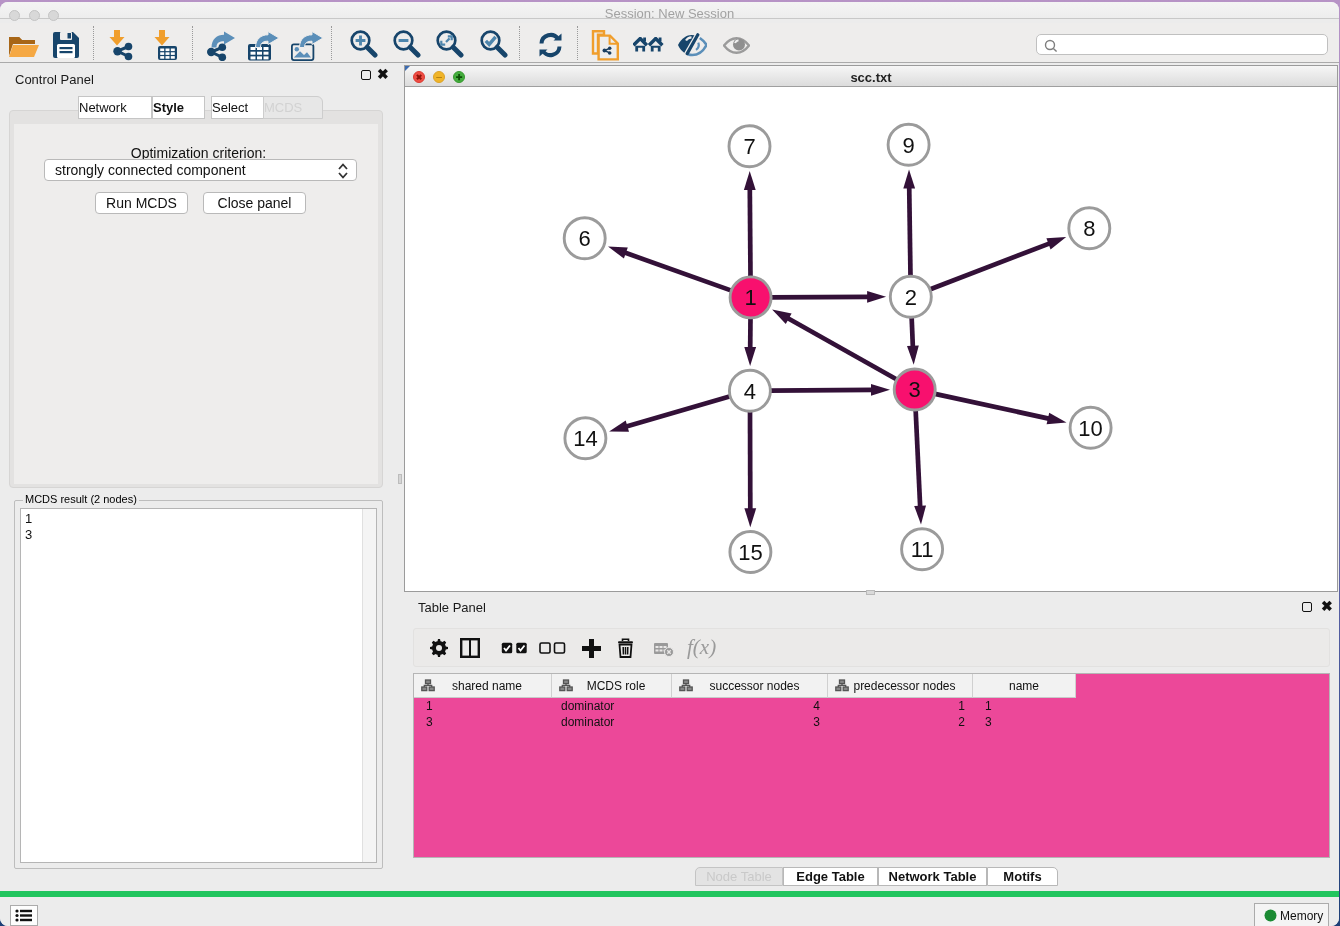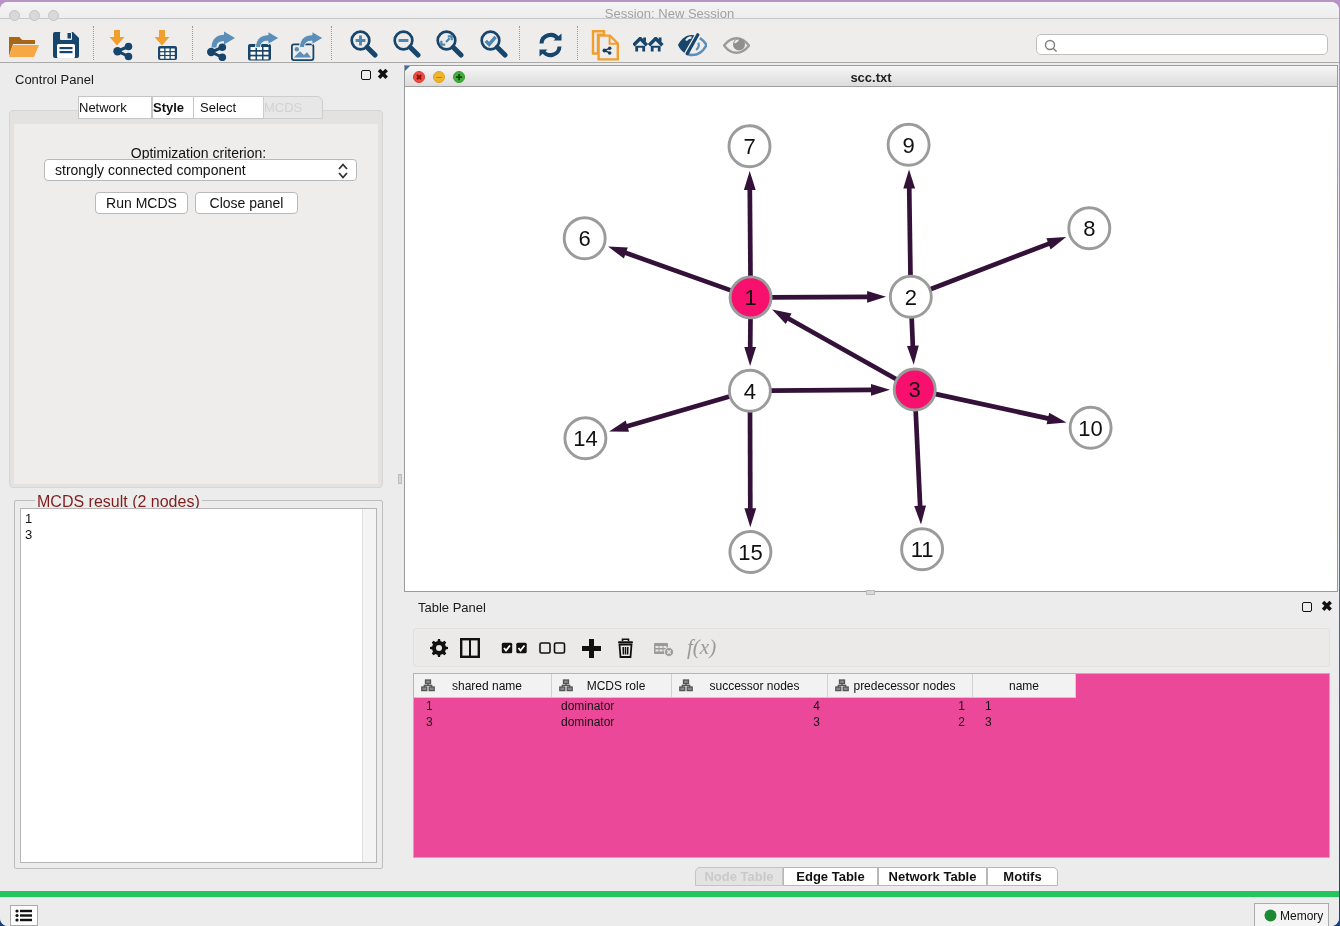--- a/index.html
+++ b/index.html
@@ -42,21 +42,21 @@
 #optlabel { position:absolute; left:0; top:74px; width:397px; text-align:center; font-size:14px; color:#111;margin-top:8px; }
 #optsel { position:absolute; left:44px; top:96px; width:313px; height:22px; background:#fff;
   border:1px solid #b9b9b9; border-radius:4px; font-size:14px; color:#111; }
 #optsel span.lbl { position:absolute; left:10px; top:2px; }
 .btn { position:absolute; top:129px; height:22px; background:#fff; border:1px solid #b9b9b9;
   border-radius:4px; font-size:14px; color:#111; text-align:center; line-height:20px; }
 
 #mcdsfs { position:absolute; left:14px; top:437px; width:369px; height:369px;
   border:1px solid #bdbdbd; border-radius:2px; }
 #mcdsleg { position:absolute; left:8px; top:-8px; background:#ececec; padding:0 2px;
-  font-size:16px; color:#7f1d1d;margin-left:12px; }
+  font-size:11px; color:#000000; }
 #mcdstxt { position:absolute; left:5px; top:7px; right:5px; bottom:5px; background:#fff;
   border:1px solid #b5b5b5; font-size:13px; color:#111; padding:2px 0 0 4px; line-height:16px; }
 #mcdssb { position:absolute; right:0px; top:0px; width:14px; height:100%; background:#f4f4f4; border-left:1px solid #e0e0e0; }
 
 #netframe { position:absolute; left:404px; top:63px; width:934px; height:527px;
   background:#fff; border:1px solid #9b9b9b; }
 #nettitle { position:absolute; left:0; top:0; width:100%; height:21px;
   background:linear-gradient(#f6f6f6,#dcdcdc); border-bottom:1px solid #9f9f9f; }
 #nettext { position:absolute; top:4px; width:100%; text-align:center; font-size:13px;
   font-weight:bold; color:#222; }
@@ -68,21 +68,21 @@
 #tptitle { position:absolute; left:14px; top:5px; font-size:13px; color:#1a1a1a; }
 #tptoolbar { position:absolute; left:9px; top:33px; width:917px; height:39px;
   background:#ebeae9; border:1px solid #e2e1e0; border-radius:3px; }
 #ttable { position:absolute; left:9px; top:78px; width:917px; height:185px; background:#ec4899;
   border:1px solid #b5b5b5; }
 .thcell { position:absolute; top:0; height:24px; background:#f2f2f2; border-right:1px solid #d0d0d0;
   border-bottom:1px solid #c9c9c9; font-size:12px; color:#111; text-align:center; line-height:24px; }
 .trow { position:absolute; font-size:12px; color:#111; height:16px; line-height:16px; }
 .btab { position:absolute; z-index:3; top:272px; height:19px; border:1px solid #b8b8b8; background:#fff;
   font-size:13px; font-weight:bold; color:#111; text-align:center; line-height:18px; }
-#btabsel { background:#e3e3e3 !important; color:#c9c9c9 !important; border-color:#c4c4c4 !important; font-weight:bold; }
+#btabsel { background:#e3e3e3 !important; color:#c9c9c9 !important; border-color:#c4c4c4 !important; font-weight:normal; }
 
 #statusbar { position:absolute; left:0; top:889px; width:1339px; height:35px;
   background:#ececec; border-top:6px solid #22c55e; }
 #listbtn { position:absolute; left:10px; top:8px; width:28px; height:21px; background:#fdfdfd;
   border:1px solid #ababab; }
 #membtn { position:absolute; left:1254px; top:6px; width:75px; height:24px; background:#f4f4f4;
   border:1px solid #ababab; font-size:13px; color:#111; }
 </style>
 </head>
 <body>
@@ -261,35 +261,35 @@
       </svg>
     </div>
   </div>
 
   <div id="cpanel">
     <div id="cptitle">Control Panel</div>
     <div class="pfloat" style="left:361px;"></div>
     <div class="pclose" style="left:377px;">✖</div>
     <div class="tab" style="left:78px; width:74px;">Network</div>
     <div class="tab" style="left:152px; width:53px;font-weight:bold;">Style</div>
-    <div class="tab" style="left:193px; width:80px;padding-left:6px;">Select</div>
+    <div class="tab" style="left:211px; width:80px;">Select</div>
     <div class="tab" id="tabmcds" style="left:263px; width:60px;">MCDS</div>
     <div id="cpbox">
         <div id="cpinner"></div>
       </div>
     <div id="optlabel">Optimization criterion:</div>
     <div id="optsel">
         <span class="lbl">strongly connected component</span>
       <svg width="12" height="16" style="position:absolute;right:7px;top:3px" viewBox="0 0 12 16">
         <path d="M2 6 L6 1.5 L10 6" fill="none" stroke="#333" stroke-width="1.8"></path>
         <path d="M2 10 L6 14.5 L10 10" fill="none" stroke="#333" stroke-width="1.8"></path>
       </svg>
     </div>
     <div class="btn" style="left:95px; width:93px;">Run MCDS</div>
-    <div class="btn" style="left:195px; width:103px;">Close panel</div>
+    <div class="btn" style="left:203px; width:103px;">Close panel</div>
     <div id="mcdsfs">
       <div id="mcdsleg">MCDS result (2 nodes)</div>
       <div id="mcdstxt">1<br>3<div id="mcdssb"></div></div>
     </div>
   </div>
 
   <div style="position:absolute;left:398px;top:472px;width:4px;height:10px;background:#d5d5d5;border:1px solid #bcbcbc;"></div>
 
   <div id="netframe">
     <div id="nettitle">

